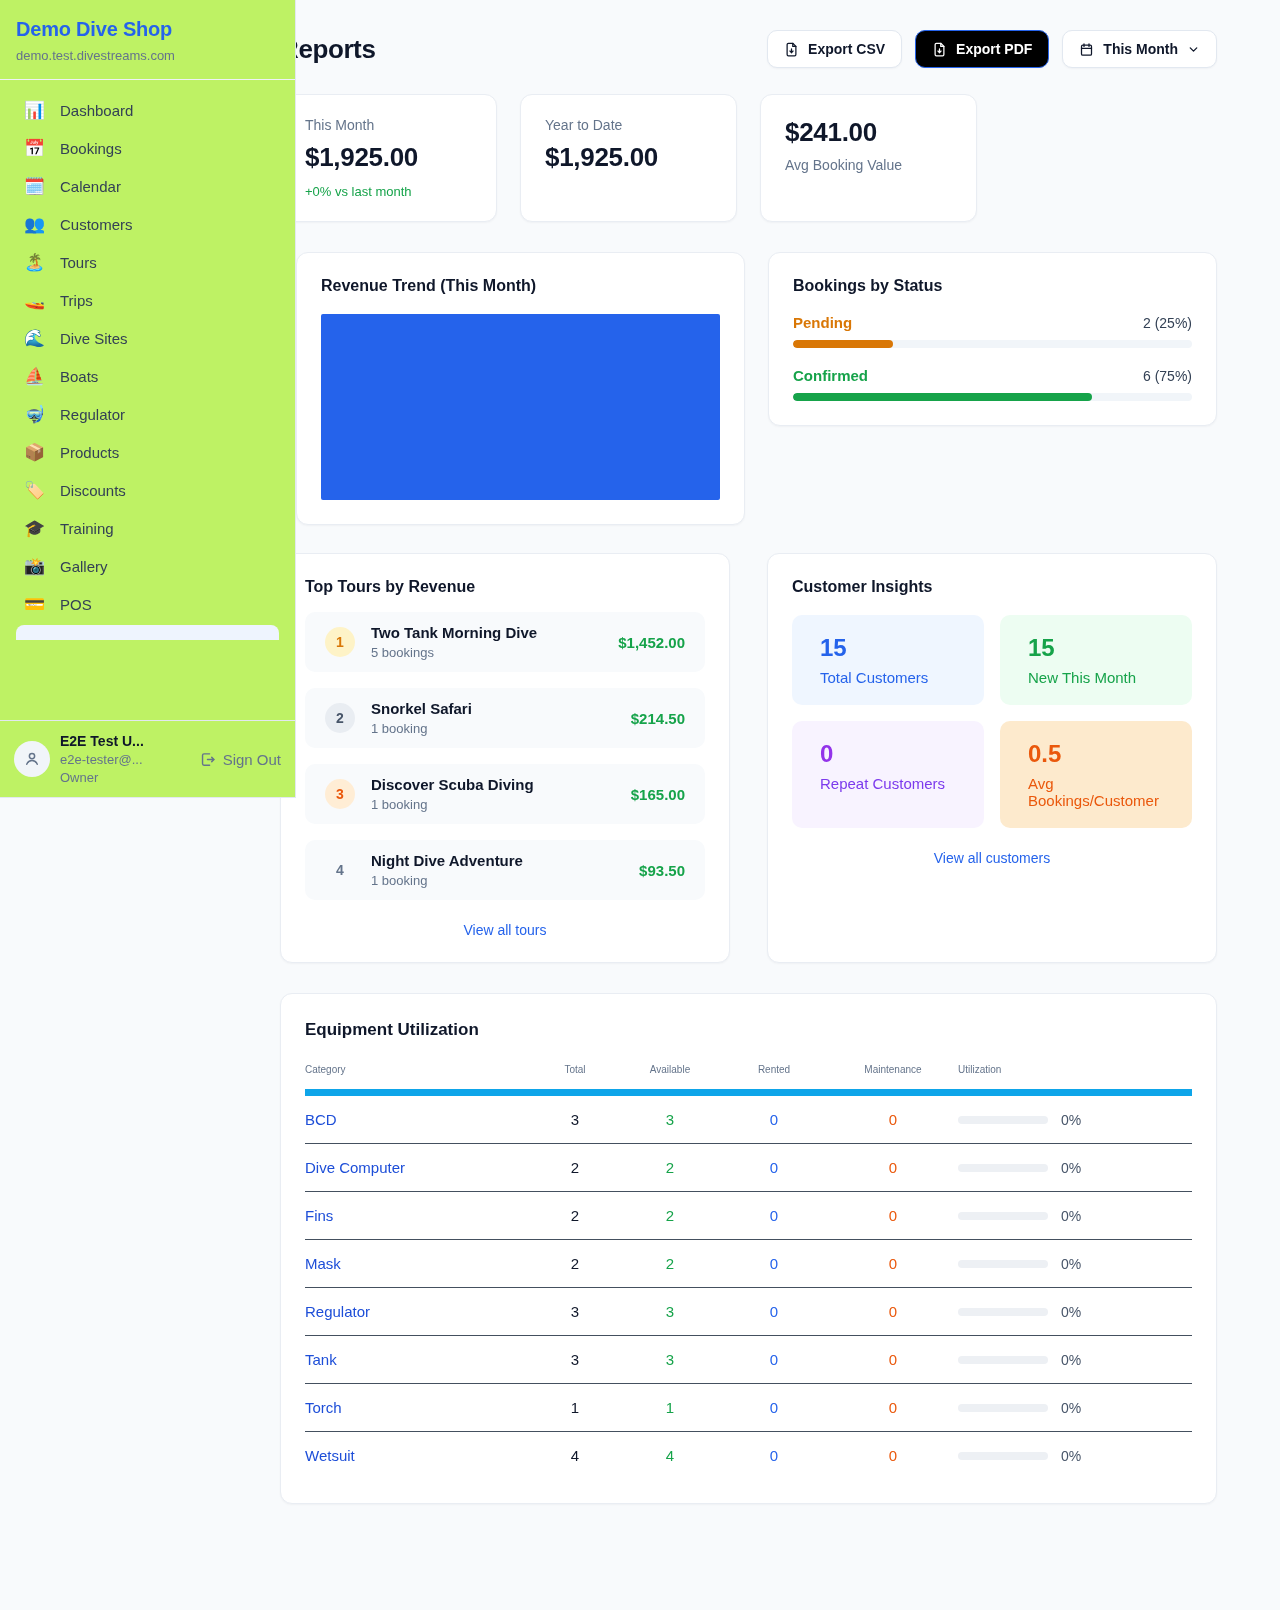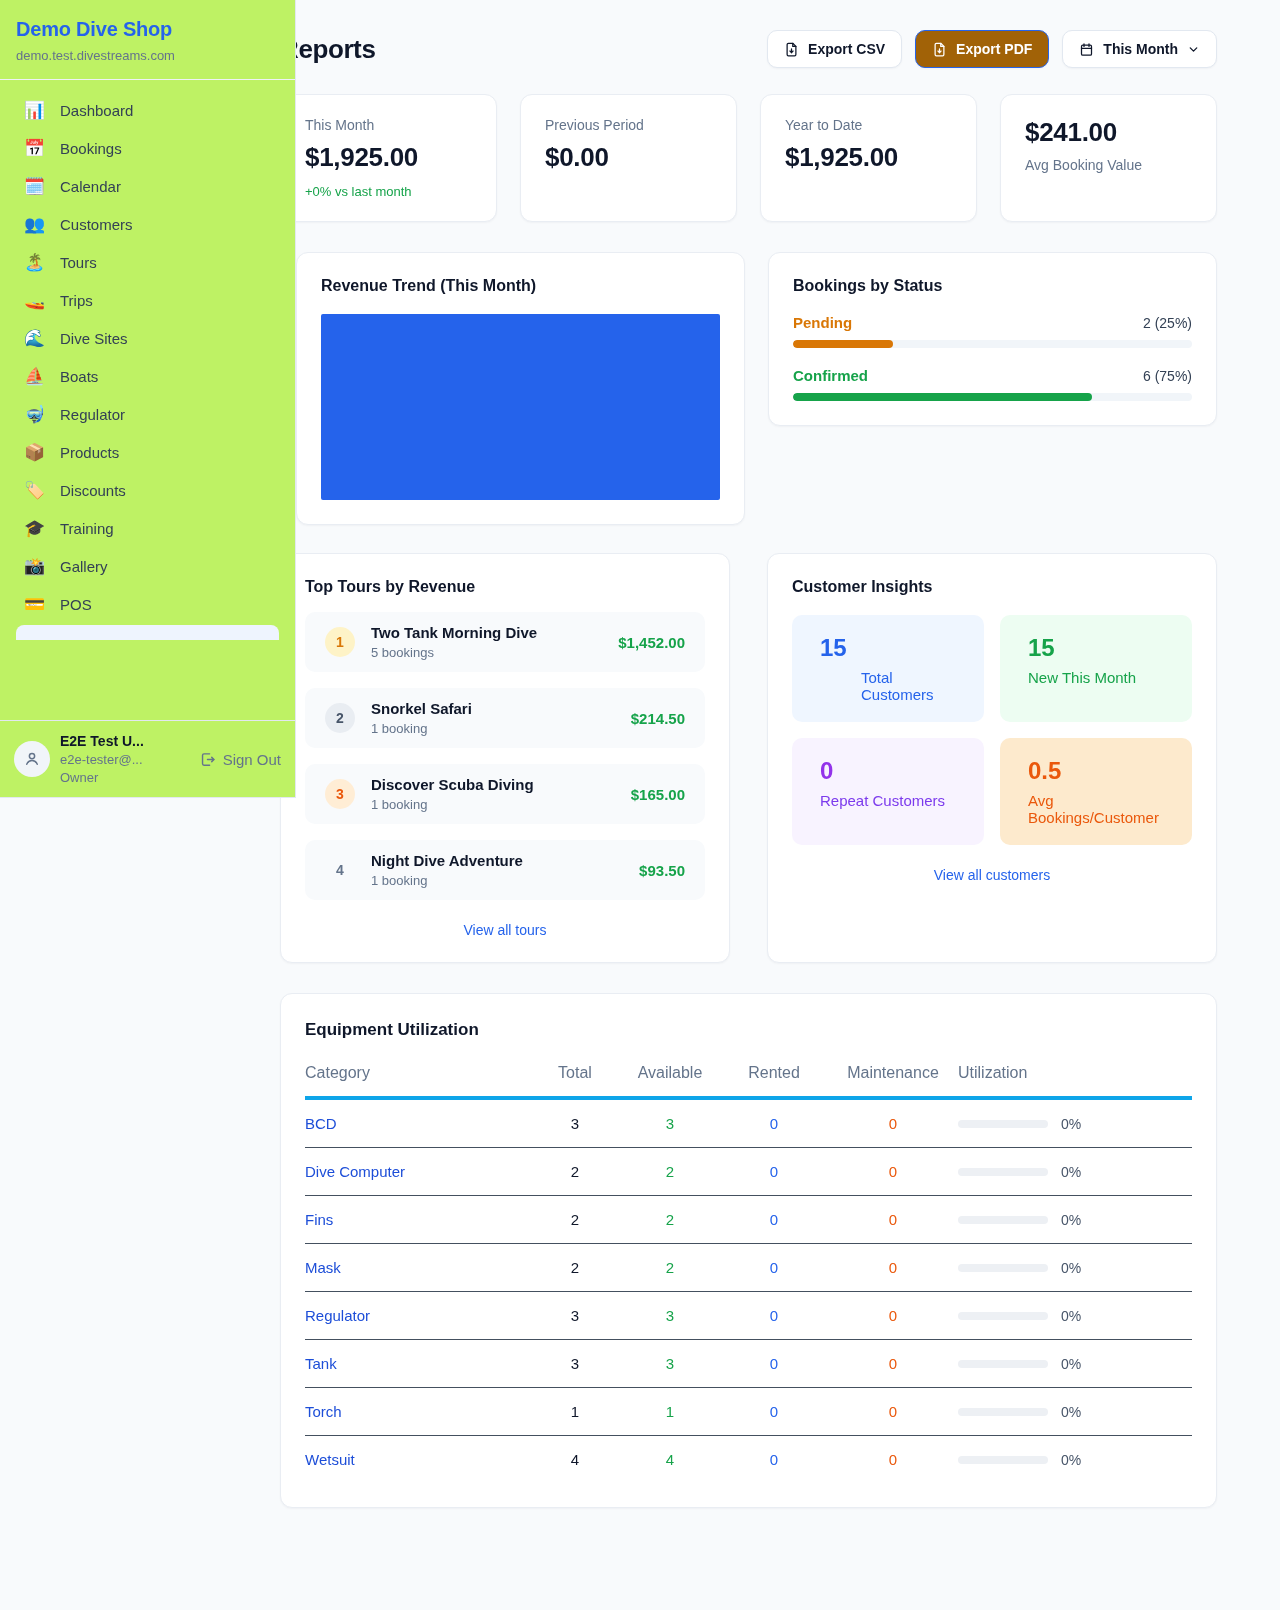--- a/index.html
+++ b/index.html
@@ -48,21 +48,21 @@
   .page-header{ display:flex; justify-content:space-between; align-items:center; margin-bottom:26px; }
   .page-title{ font-size:26px; font-weight:bold; letter-spacing:-0.4px; }
   .header-actions{ display:flex; gap:13px; align-items:center; }
   .btn{
     display:inline-flex; align-items:center; gap:9px; height:38px; padding:0 16px;
     border:1px solid #e2e8f0; border-radius:10px; background:#fff;
     font-size:14px; font-weight:600; color:#0f172a; cursor:pointer;
     font-family:"Liberation Sans", sans-serif;
     box-shadow:0 1px 2px rgba(15,23,42,.04);
   }
-  .btn-primary{ background:#a16207; border-color:#2563eb; color:#fff;text-align:center; }
+  .btn-primary{ background:#000000; border-color:#2563eb; color:#fff;text-align:center; }
   .btn svg{ display:block; }
 
   .card{
     background:#fff; border:1px solid #e9edf3; border-radius:12px;
     box-shadow:0 1px 2px rgba(15,23,42,.04);
   }
 
   
   .stats-row{ display:grid; grid-template-columns:repeat(4,1fr); gap:23px; margin-bottom:30px; }
   .stat-card{ padding:22px 24px; min-height:126px; }
@@ -107,32 +107,32 @@
   .tour-info{ flex:1; min-width:0; }
   .tour-name{ font-size:15px; font-weight:600; color:#0f172a; }
   .tour-sub{ font-size:13px; color:#64748b; margin-top:4px; }
   .tour-price{ font-size:15px; font-weight:bold; color:#16a34a; white-space:nowrap; }
   .link{ display:block; text-align:center; color:#2563eb; font-size:14px; margin-top:22px; text-decoration:none; cursor:pointer; }
 
   .tiles{ display:grid; grid-template-columns:1fr 1fr; gap:16px; margin-top:19px; }
   .tile{ border-radius:10px; padding:19px 28px; }
   .tile-value{ font-size:24px; font-weight:bold; }
   .tile-label{ font-size:15px; margin-top:7px; }
-  .tile.blue{ background:#eff6ff; }   .tile.blue .tile-value{ color:#2563eb; }   .tile.blue .tile-label{ color:#2563eb;margin-left:41px; }
+  .tile.blue{ background:#eff6ff; }   .tile.blue .tile-value{ color:#2563eb; }   .tile.blue .tile-label{ color:#2563eb; }
   .tile.green{ background:#edfdf2; }  .tile.green .tile-value{ color:#16a34a; }  .tile.green .tile-label{ color:#16a34a; }
   .tile.purple{ background:#f8f3ff; } .tile.purple .tile-value{ color:#9333ea; } .tile.purple .tile-label{ color:#7c3aed; }
   .tile.orange{ background:#fdeacd; } .tile.orange .tile-value{ color:#ea580c; } .tile.orange .tile-label{ color:#ea580c; }
 
   
   .eq-card{ padding:26px 24px 24px; }
   .eq-title{ font-size:17px; font-weight:bold; }
   .eq-table{ width:100%; border-collapse:collapse; margin-top:14px; }
   .eq-table th{
-    font-size:16px; font-weight:400; color:#64748b; text-align:center;
-    padding:10px 0 14px; border-bottom:4px solid #0ea5e9;
+    font-size:10px; font-weight:400; color:#64748b; text-align:center;
+    padding:10px 0 14px; border-bottom:7px solid #0ea5e9;
   }
   .eq-table th.col-cat, .eq-table th.col-util{ text-align:left; }
   .eq-table th.col-cat{ width:225px; }
   .eq-table th.col-total{ width:90px; }
   .eq-table th.col-avail{ width:100px; }
   .eq-table th.col-rent{ width:108px; }
   .eq-table th.col-maint{ width:130px; }
   .eq-table td{ padding:15px 0; border-bottom:1px solid #44505f; font-size:15px; text-align:center; }
   .eq-table tr:last-child td{ border-bottom:none; }
   td.cat{ text-align:left; font-weight:500; color:#1d4ed8; }
@@ -271,24 +271,20 @@
     </div>
   </div>
 
   <div class="stats-row">
     <div class="card stat-card">
       <div class="stat-label">This Month</div>
       <div class="stat-value">$1,925.00</div>
       <div class="stat-note">+0% vs last month</div>
     </div>
     <div class="card stat-card">
-      <div class="stat-label">Previous Period</div>
-      <div class="stat-value">$0.00</div>
-    </div>
-    <div class="card stat-card">
       <div class="stat-label">Year to Date</div>
       <div class="stat-value">$1,925.00</div>
     </div>
     <div class="card stat-card">
       <div class="stat-value-top">$241.00</div>
       <div class="stat-label-bottom">Avg Booking Value</div>
     </div>
   </div>
 
   <div class="row2">

